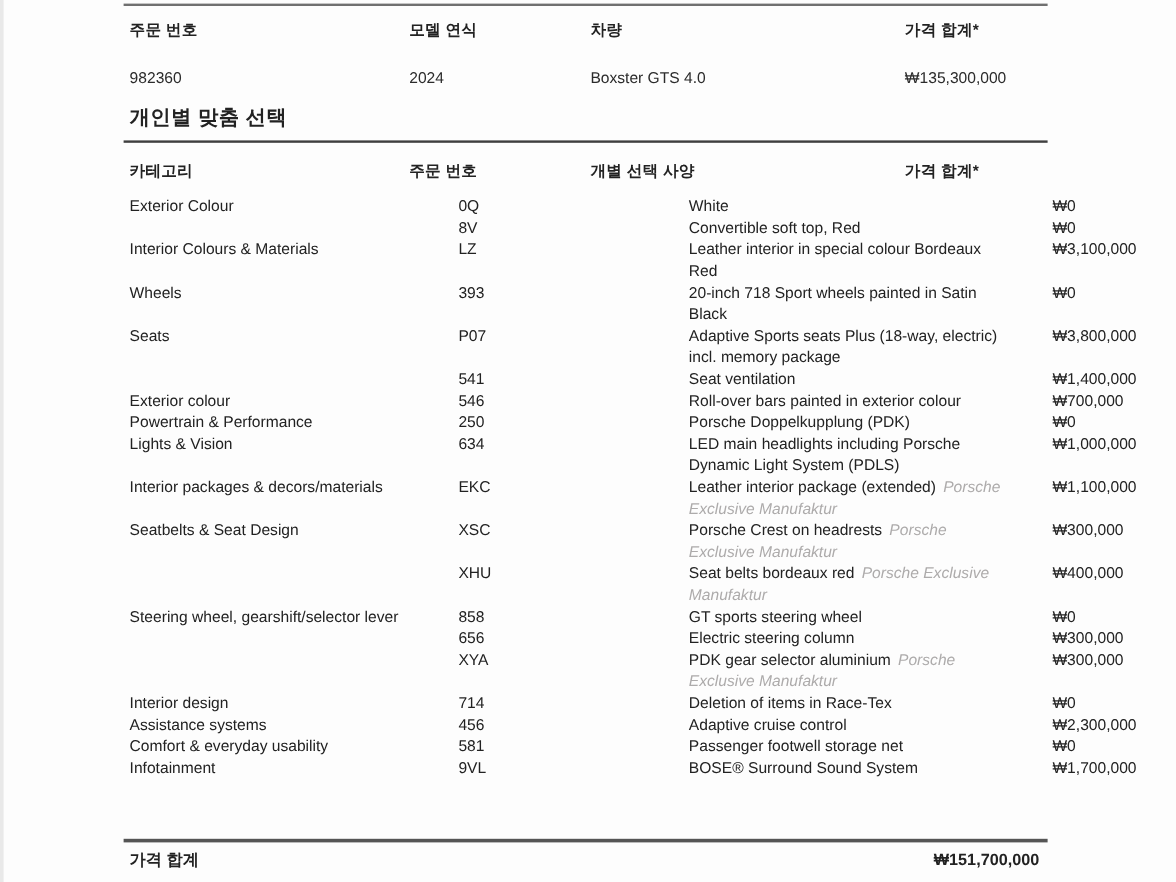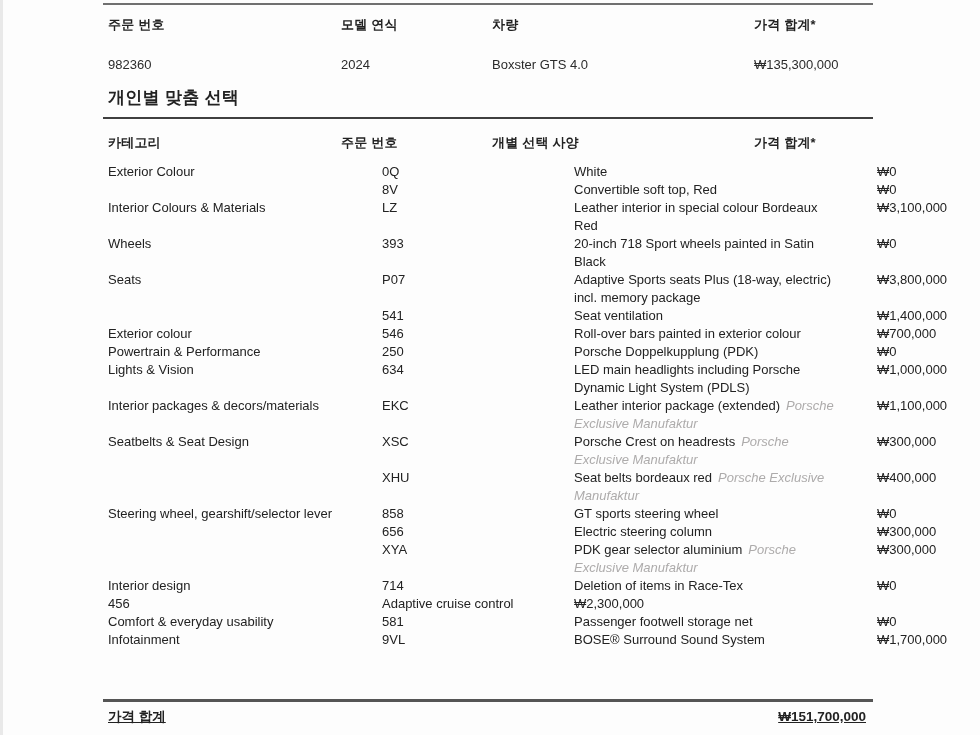--- a/index.html
+++ b/index.html
@@ -22,21 +22,21 @@
 
   .thead { position:absolute; left:0; top:134px; width:770px; font-weight:bold; letter-spacing:0.2px; }
 
   .rows { position:absolute; left:0; top:163px; width:770px; }
   .row  { align-items:start;gap:41px; }
   .cell { vertical-align:top; }
   .note { font-style:italic; color:#adabab; margin-left:6px; }
   .note:empty { display:none; }
 
   .total { position:absolute; left:0; top:708px; width:770px; display:grid;
-           grid-template-columns:1fr auto; padding:0 7px 0 5px; font-weight:bold; font-size:13.5px;text-decoration:underline; }
+           grid-template-columns:1fr auto; padding:0 7px 0 5px; font-weight:bold; font-size:13.5px; }
 </style>
 </head>
 <body>
 
 <div class="doc">
 
   <div class="rule-top"></div>
 
   <div class="summary">
     <div class="cols">
@@ -170,20 +170,21 @@
     </div>
 
     <div class="row cols">
       <div class="cell">Interior design</div>
       <div class="cell">714</div>
       <div class="cell"><span>Deletion of items in Race-Tex</span></div>
       <div class="cell col-price">₩0</div>
     </div>
 
     <div class="row cols">
+      <div class="cell">Assistance systems</div>
       <div class="cell">456</div>
       <div class="cell"><span>Adaptive cruise control</span></div>
       <div class="cell col-price">₩2,300,000</div>
     </div>
 
     <div class="row cols">
       <div class="cell">Comfort &amp; everyday usability</div>
       <div class="cell">581</div>
       <div class="cell"><span>Passenger footwell storage net</span></div>
       <div class="cell col-price">₩0</div>

